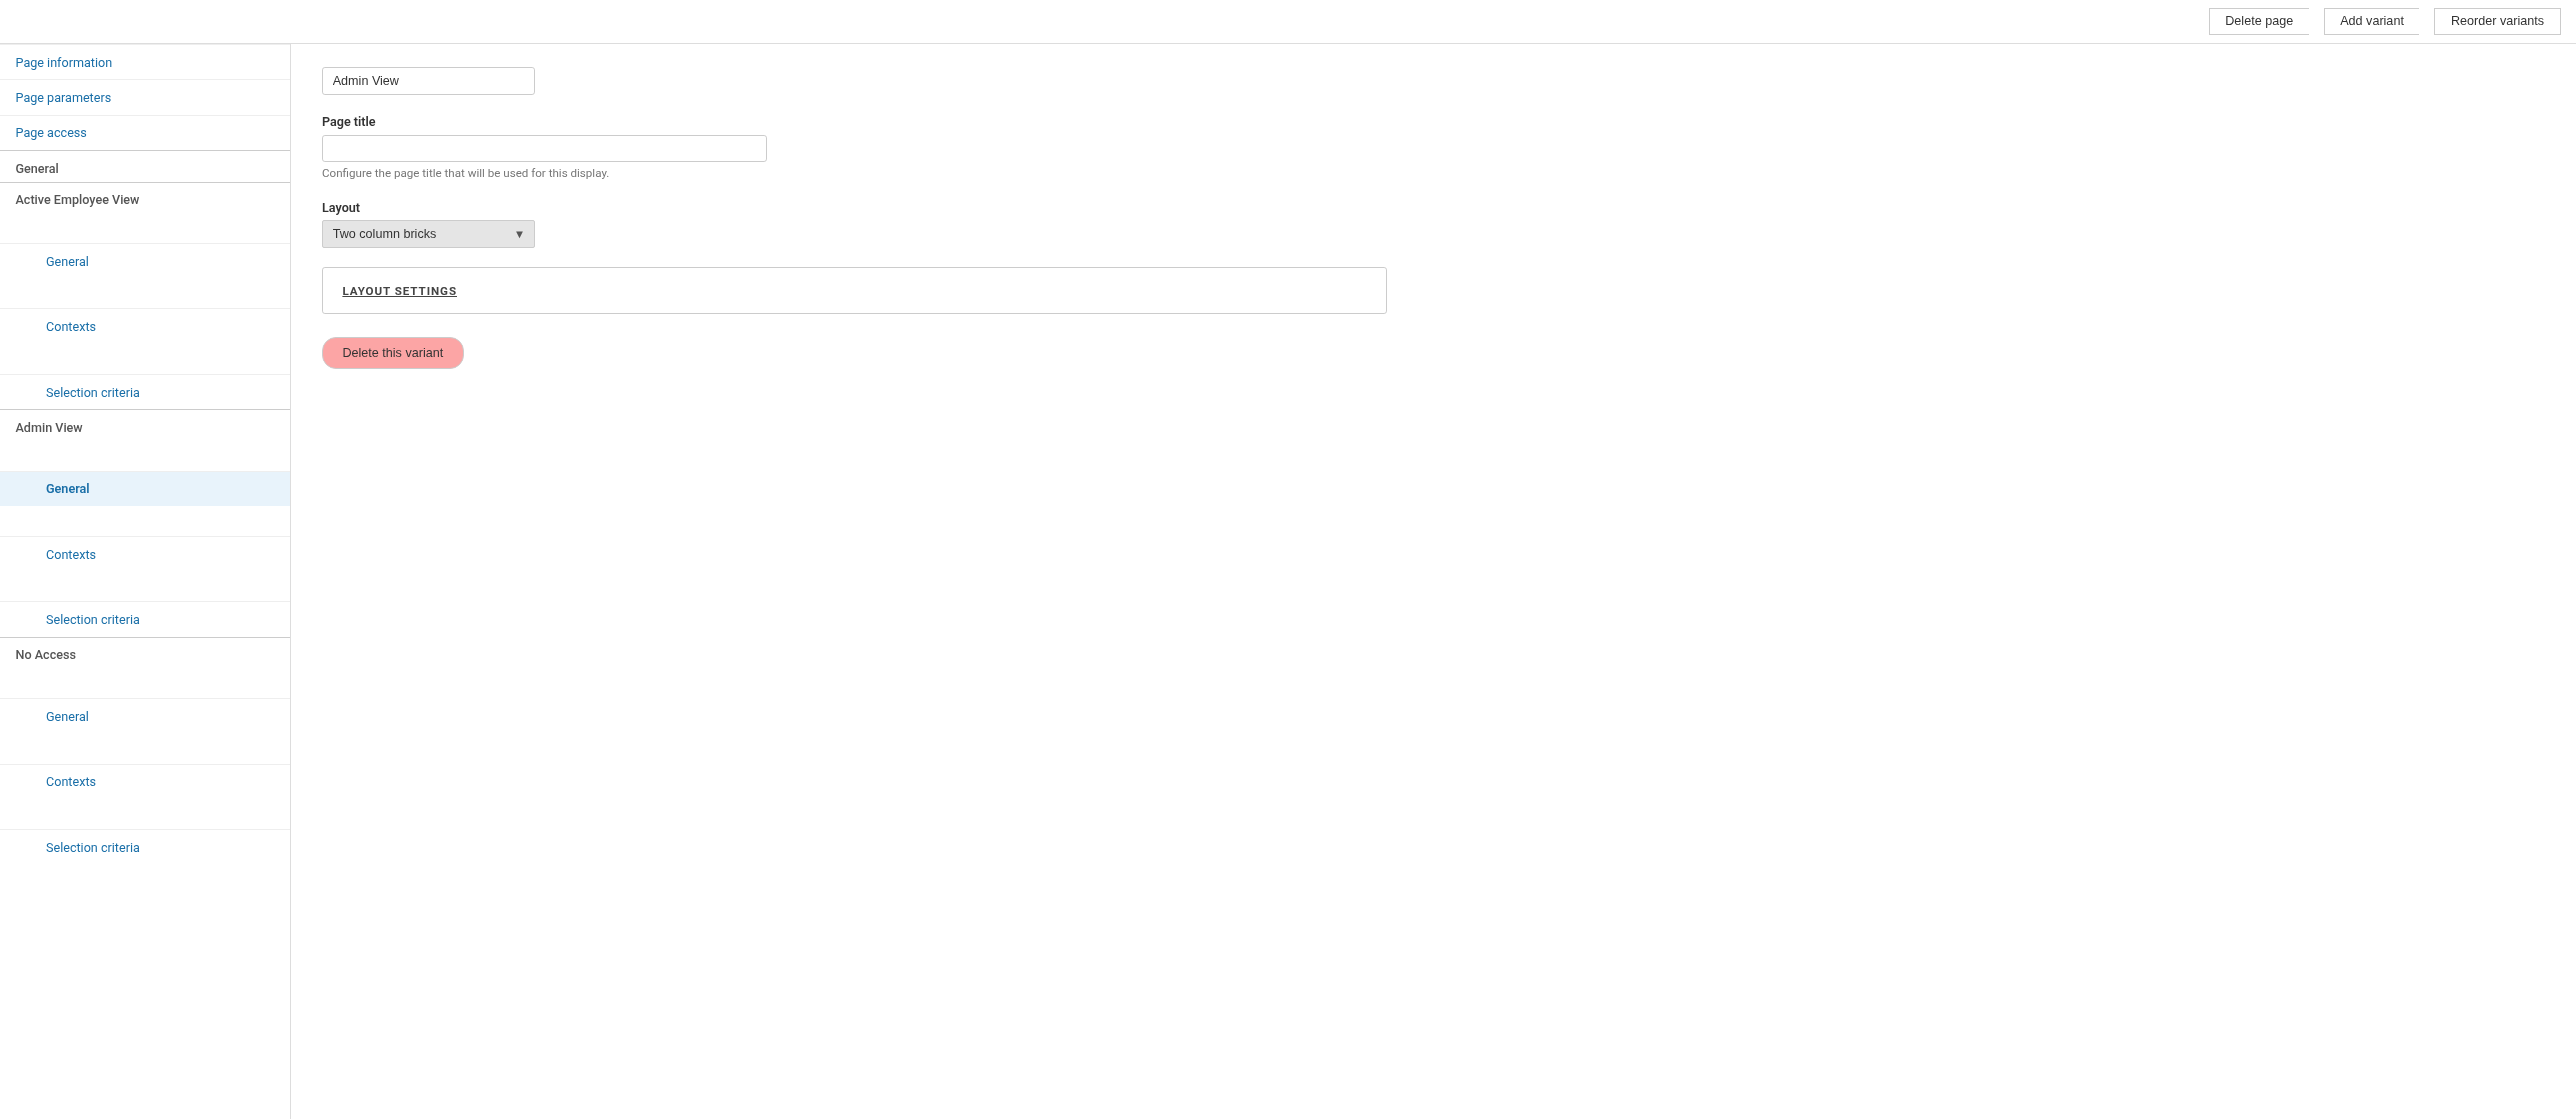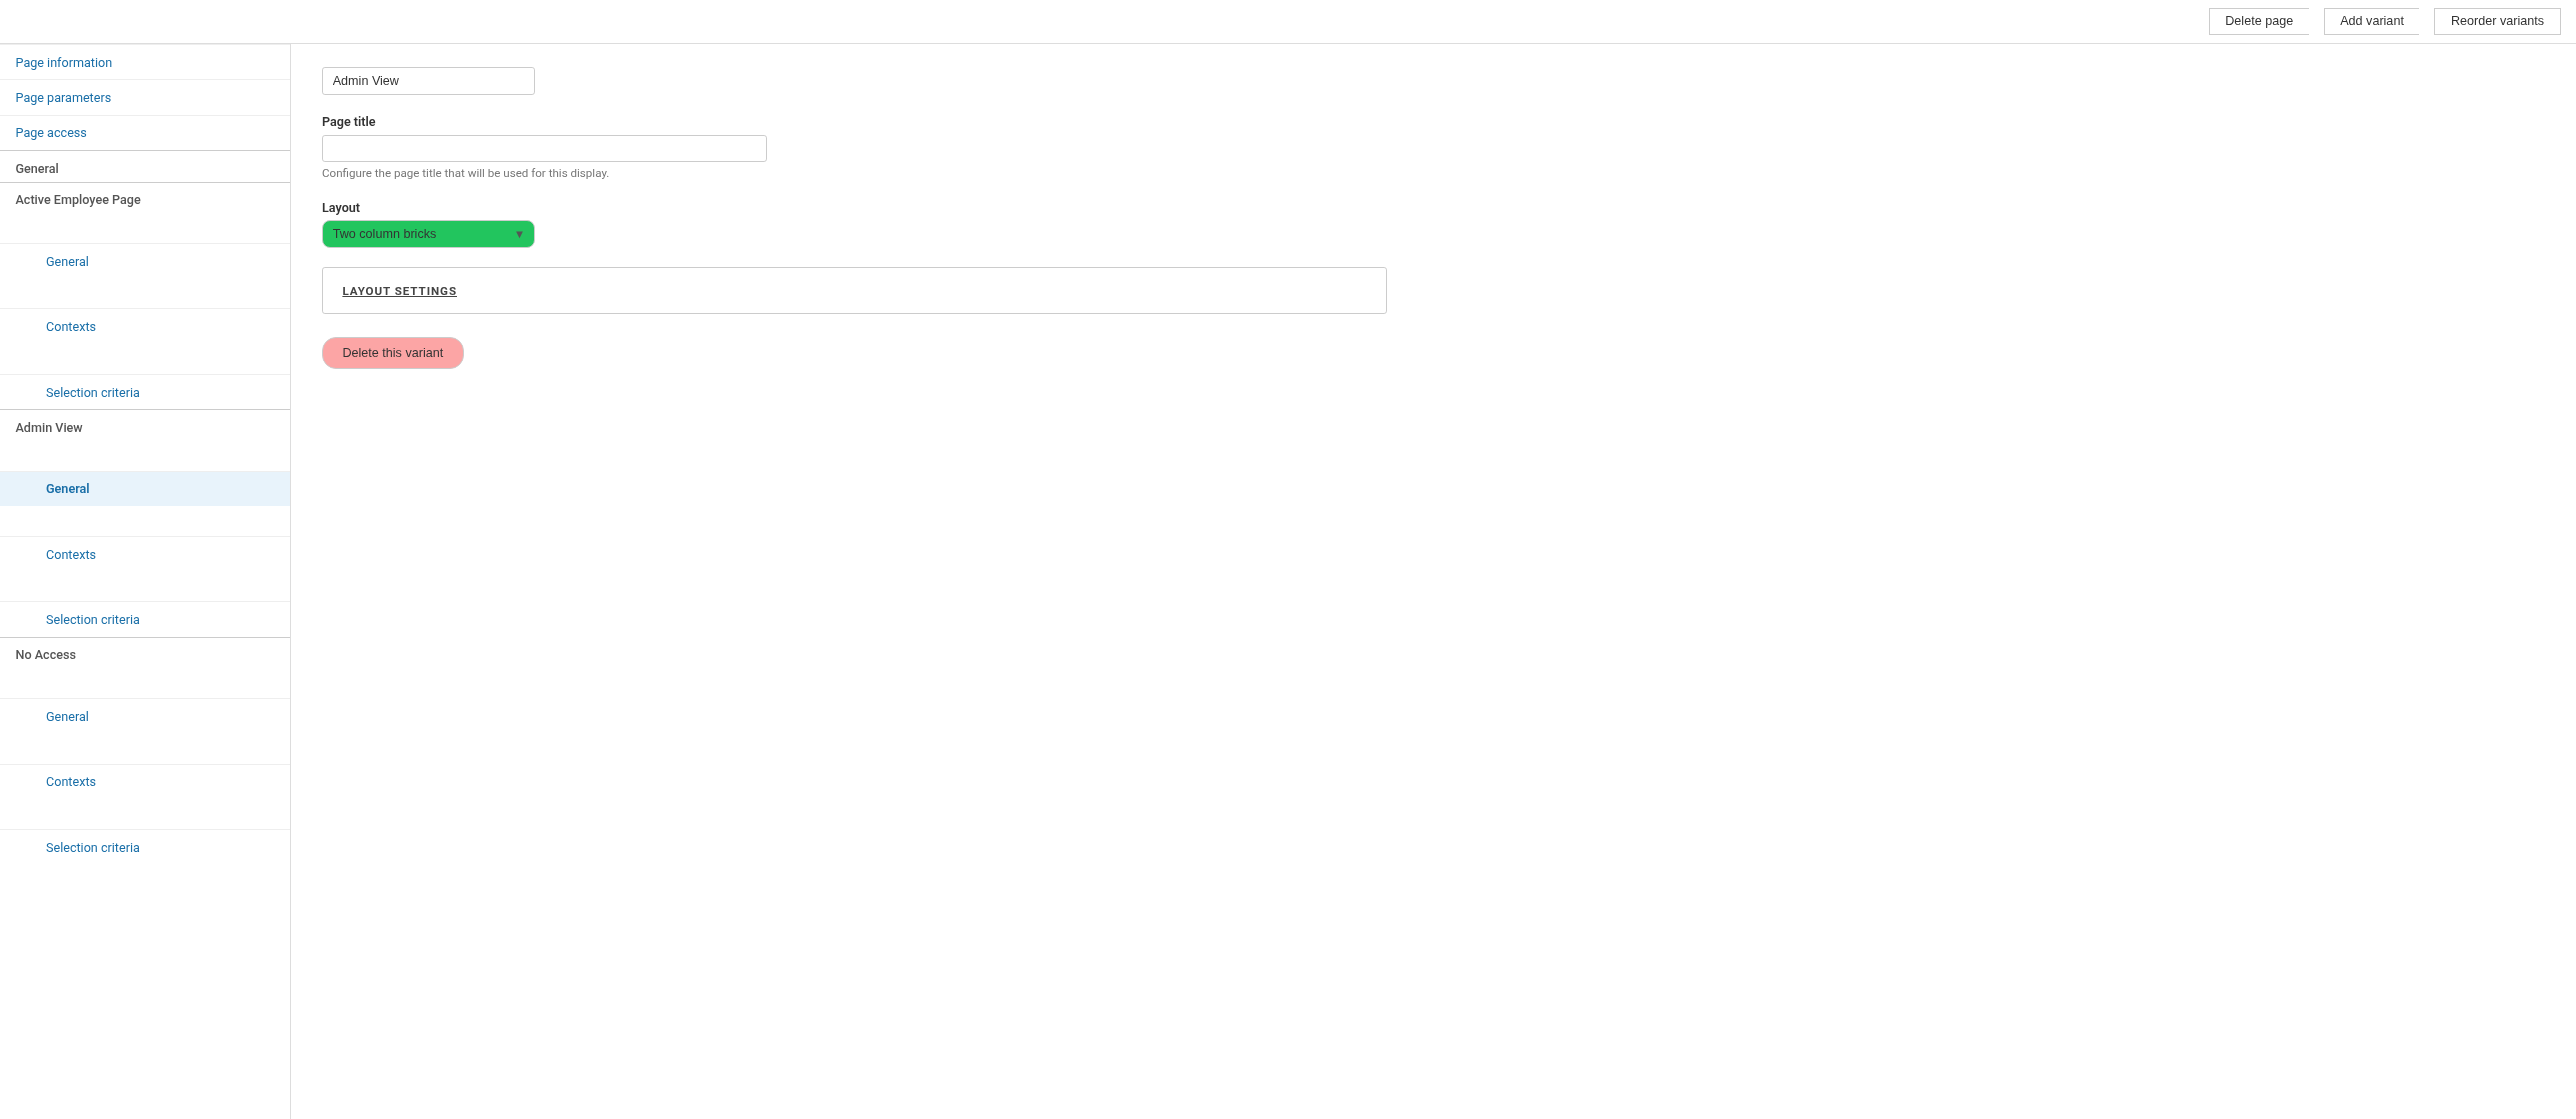--- a/index.html
+++ b/index.html
@@ -102,24 +102,24 @@
       margin-top: 3.9px;
     }
     .select-wrapper {
       position: relative;
       display: inline-block;
     }
     .layout-select {
       width: 213px;
       padding: 5.8px 31px 5.8px 9.7px;
       border: 1px solid #ccc;
-      border-radius: 8px;
-      font-size: 12.6px;
-      color: #333;
-      background: #22c55e;
+      border-radius: 2px;
+      font-size: 12.6px;
+      color: #333;
+      background: #e5e5e5;
       appearance: none;
       cursor: pointer;
       outline: none;
     }
     .select-arrow {
       position: absolute;
       right: 9.7px;
       top: 50%;
       transform: translateY(-50%);
       pointer-events: none;
@@ -164,21 +164,21 @@
 
 <div class="main-layout">
 
   <nav class="sidebar">
     <a class="sidebar-item">Page information</a>
     <a class="sidebar-item">Page parameters</a>
     <a class="sidebar-item">Page access</a>
 
     <div class="variant-group-label">General</div>
 
-    <div class="variant-group-label">Active Employee Page</div>
+    <div class="variant-group-label">Active Employee View</div>
     <a class="sidebar-item indent-2">General</a>
     <a class="sidebar-item indent-2">Contexts</a>
     <a class="sidebar-item indent-2">Selection criteria</a>
 
     <div class="variant-group-label">Admin View</div>
     <a class="sidebar-item indent-2 active">General</a>
     <a class="sidebar-item indent-2">Contexts</a>
     <a class="sidebar-item indent-2">Selection criteria</a>
 
     <div class="variant-group-label">No Access</div>

